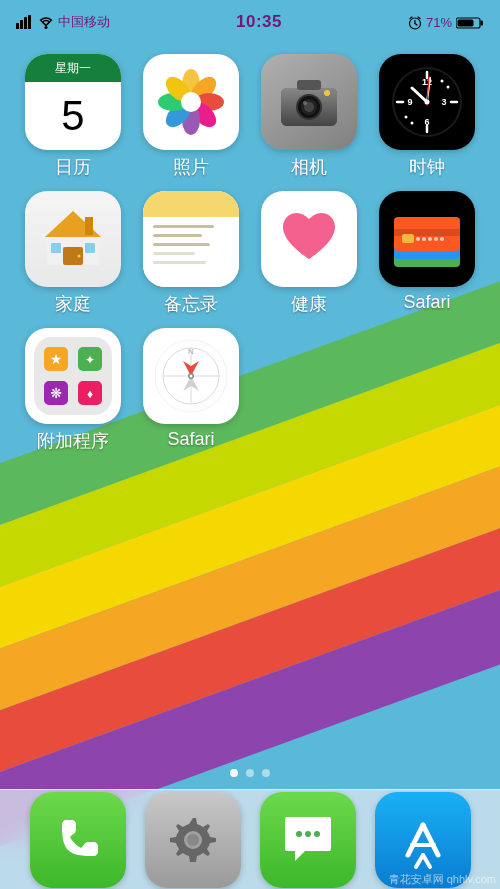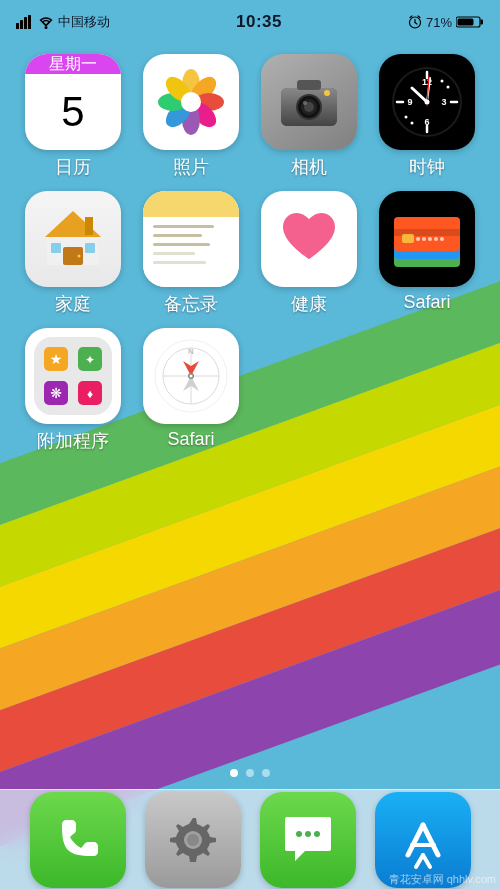--- a/index.html
+++ b/index.html
@@ -25,38 +25,38 @@
     
     .status-bar {
       position: absolute;
       top: 0; left: 0; right: 0;
       height: 44px;
       display: flex;
       align-items: center;
       justify-content: space-between;
       padding: 0 16px;
       z-index: 10;
-      color: #0f172a;
+      color: #701a75;
       font-size: 14px;
       font-weight: 500;
     }
     .status-left {
       display: flex;
       align-items: center;
       gap: 4px;
       font-size: 13px;
     }
     .status-center {
       font-size: 17px;
       font-weight: 700;
       letter-spacing: 0.5px;
     }
     .status-right {
       display: flex;
-      align-items: flex-start;
+      align-items: flex-end;
       gap: 4px;
       font-size: 13px;
     }
 
     
     .app-grid {
       position: absolute;
       top: 44px;
       left: 0; right: 0;
       padding: 10px 18px;
@@ -95,28 +95,28 @@
     }
 
     
     .icon-calendar {
       background: #fff;
       flex-direction: column;
       justify-content: flex-start;
       padding: 0;
     }
     .cal-header {
-      background: #d946ef;
+      background: #15803d;
       width: 100%;
-      height: 20px;
+      height: 28px;
       display: flex;
       align-items: center;
       justify-content: center;
       color: #fff;
-      font-size: 16px;
+      font-size: 12px;
       font-weight: 500;
     }
     .cal-body {
       flex: 1;
       display: flex;
       align-items: center;
       justify-content: center;
       color: #000;
       font-size: 42px;
       font-weight: 200;

